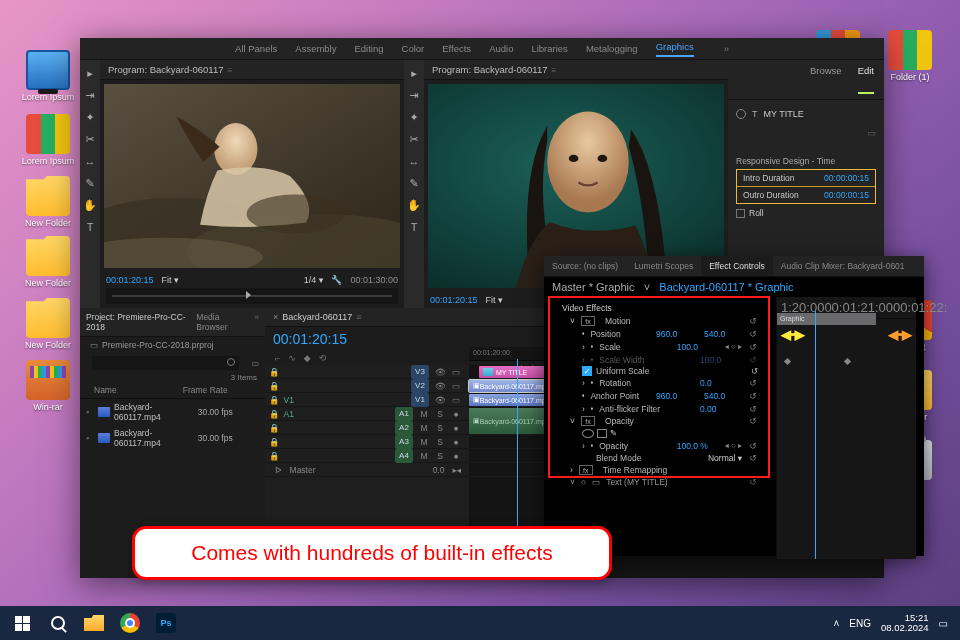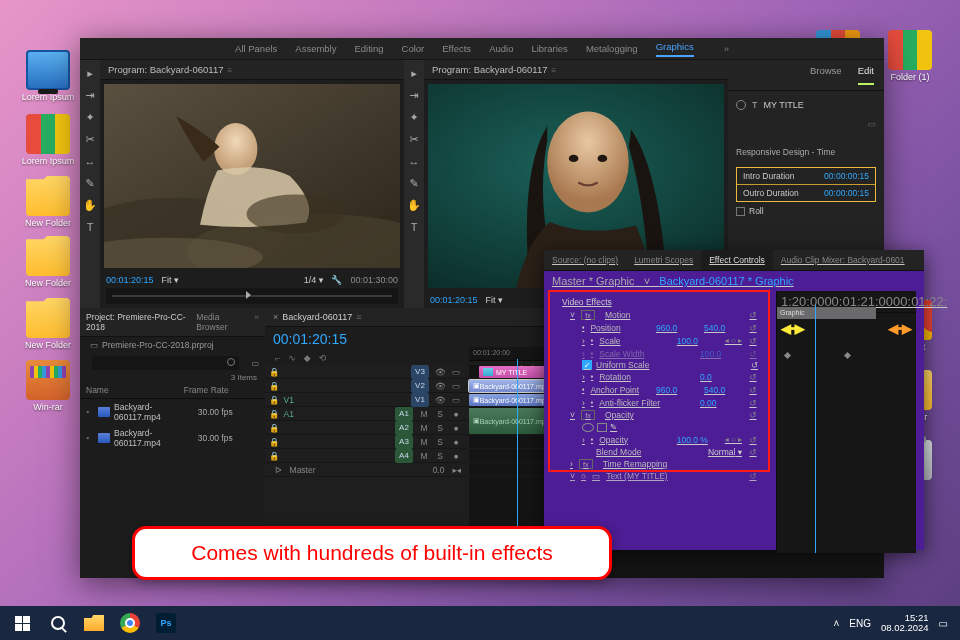--- a/index.html
+++ b/index.html
@@ -42,42 +42,42 @@
 .footer-ctl { padding: 3px 6px; display:flex; align-items:center; gap:8px; color:#8f8f8f; font-size:9px; }
 .tc-main { color:#2fa8ff; }
 .footer-ctl .sel { color:#ccc; }
 .scrub { height: 16px; margin: 0 6px 4px; position:relative; background:#151515; }
 .scrub::before { content:''; position:absolute; top:7px; left:2%; right:2%; height:2px; background:#3a3a3a; }
 .scrub .play { position:absolute; left:48%; top:3px; width:0; height:0; border-left:5px solid #aaa; border-top:4px solid transparent; border-bottom:4px solid transparent; }
 
 
 .eg { width: 156px; background: #232323; display:flex; flex-direction:column; }
 .eg-tabs { display:flex; justify-content:flex-end; gap:16px; padding:5px 10px; font-size:9.5px; color:#9a9a9a; border-bottom:1px solid #111; }
-.eg-tabs .act { color:#e0e0e0; border-bottom:2px solid #bef264; padding-bottom:7px; }
+.eg-tabs .act { color:#e0e0e0; border-bottom:2px solid #bef264; padding-bottom:16px; }
 .eg-body { padding:6px 8px; font-size:9px; }
 .layer-row { display:flex; align-items:center; gap:6px; padding:3px 0; }
 .eye { width:10px; height:10px; border:1px solid #888; border-radius:50%; }
 .resp-hdr { margin-top:18px; font-size:8.5px; color:#aaa; }
-.dur-box { margin-top:10px; border:1px solid #edb93c; }
+.dur-box { margin-top:3px; border:1px solid #edb93c; }
 .dur-row { display:flex; justify-content:space-between; padding:3px 6px; border-bottom:1px solid #c99a2c; font-size:8.5px; }
 .dur-row:last-child { border-bottom:none; }
 .dur-row .v { color:#2fa8ff; }
 .chk-row { margin-top:4px; font-size:8.5px; display:flex; align-items:center; gap:4px; }
 .chk { width:9px; height:9px; border:1px solid #777; }
 
 
 .row2 { display:flex; height:270px; }
 .proj { width: 185px; background:#1c1c1c; display:flex; flex-direction:column; }
 .tablabels { display:flex; gap:10px; padding:4px 6px; font-size:8.5px; color:#888; background:#232323; border-bottom:1px solid #111; }
 .tablabels span:first-child { color:#ccc; }
 .bina { padding: 3px 10px; font-size: 8.5px; color:#9a9a9a; display:flex; align-items:center; gap:4px; }
 .searchbar { margin:3px 6px; height:14px; background:#151515; border-radius:2px; position:relative; }
 .searchbar .mag { position:absolute; right:4px; top:2px; width:8px; height:8px; border:1px solid #777; border-radius:50%; }
 .itemcount { text-align:right; padding:0 8px; font-size:8px; color:#888; }
-.colhead { display:flex; padding:3px 6px; color:#888; font-size:8.5px; border-bottom:1px solid #0e0e0e; }
+.colhead { display:flex; padding:3px 14px; color:#888; font-size:8.5px; border-bottom:1px solid #0e0e0e; }
 .colhead .c1 { flex: 1.3; } .colhead .c2 { flex:1; }
 .filerow { display:flex; padding:3px 6px; font-size:8.5px; align-items:center; gap:4px; cursor:pointer; }
 .filerow .cic { width:12px; height:10px; background: linear-gradient(#5a7fd8,#2959c0); border-radius:1px; }
 .filerow .fn { flex:1.3; color:#c0c0c0; } .filerow .fr { flex:1; color:#aaa; }
 
 
 .tl { flex:1; background:#1c1c1c; display:flex; flex-direction:column; min-width:0; position:relative; }
 .tl-title { padding:4px 8px; font-size:9px; color:#ccc; background:#232323; border-bottom:1px solid #111; display:flex; align-items:center; gap:4px; }
 .tl-time { color:#2fa8ff; font-size:14px; padding:4px 8px; }
 .tl-ruler { height:14px; background:#151515; border-bottom:1px solid #0a0a0a; position:relative; font-size:7px; color:#777; }
@@ -93,21 +93,21 @@
 .clip { position:absolute; top:1px; height:12px; border-radius:1px; font-size:7px; color:#111; display:flex; align-items:center; padding-left:4px; overflow:hidden; }
 .clip.title { background: linear-gradient(#e86fc6,#c44fa8); color:#fff; }
 .clip.title .sw { width:10px; height:8px; background: linear-gradient(#6ad0e8,#3aa8d0); margin-right:3px; }
 .clip.v { background: linear-gradient(#8ba5e0,#5a74c0); color:#fff; }
 .clip.v.sel { outline: 1px solid #ccc; background: linear-gradient(#a0b5e8,#7589cc); }
 .clip.a { background: linear-gradient(#4a7a5a,#2a5a3a); color:#a8d0b8; }
 .clip.big { height:26px; top:1px; }
 .yellow-arrow { position:absolute; color:#ffea3c; font-size:14px; font-weight:bold; letter-spacing:-2px; }
 
 
-.effwin { position:absolute; right:-40px; top:212px; width:380px; height:300px; background:#4c1d95; box-shadow:0 4px 20px rgba(0,0,0,.6);text-decoration:underline; }
+.effwin { position:absolute; right:-40px; top:218px; width:380px; height:300px; background:#000000; box-shadow:0 4px 20px rgba(0,0,0,.6); }
 .effwin-tabs { display:flex; font-size:8.5px; color:#888; background:#232323; border-bottom:1px solid #111; }
 .effwin-tabs span { padding:5px 8px; cursor:pointer; white-space:nowrap; }
 .effwin-tabs span.act { color:#ddd; background:#1c1c1c; }
 .eff-head { padding:4px 8px; font-size:11px; color:#aaa; }
 .eff-head .bl { color:#2fa8ff; }
 .eff-redbox { position:absolute; left:4px; top:40px; width:222px; height:182px; border:2px solid #ff1a1a; pointer-events:none; }
 .eff-body { display:flex; height: calc(100% - 38px); }
 .eff-params { width: 232px; padding:4px 18px; font-size:8.5px; overflow:hidden; }
 .eff-sect { color:#ccc; padding:2px 0; }
 .prow { display:flex; align-items:center; padding:1px 0 1px 20px; gap:6px; }

